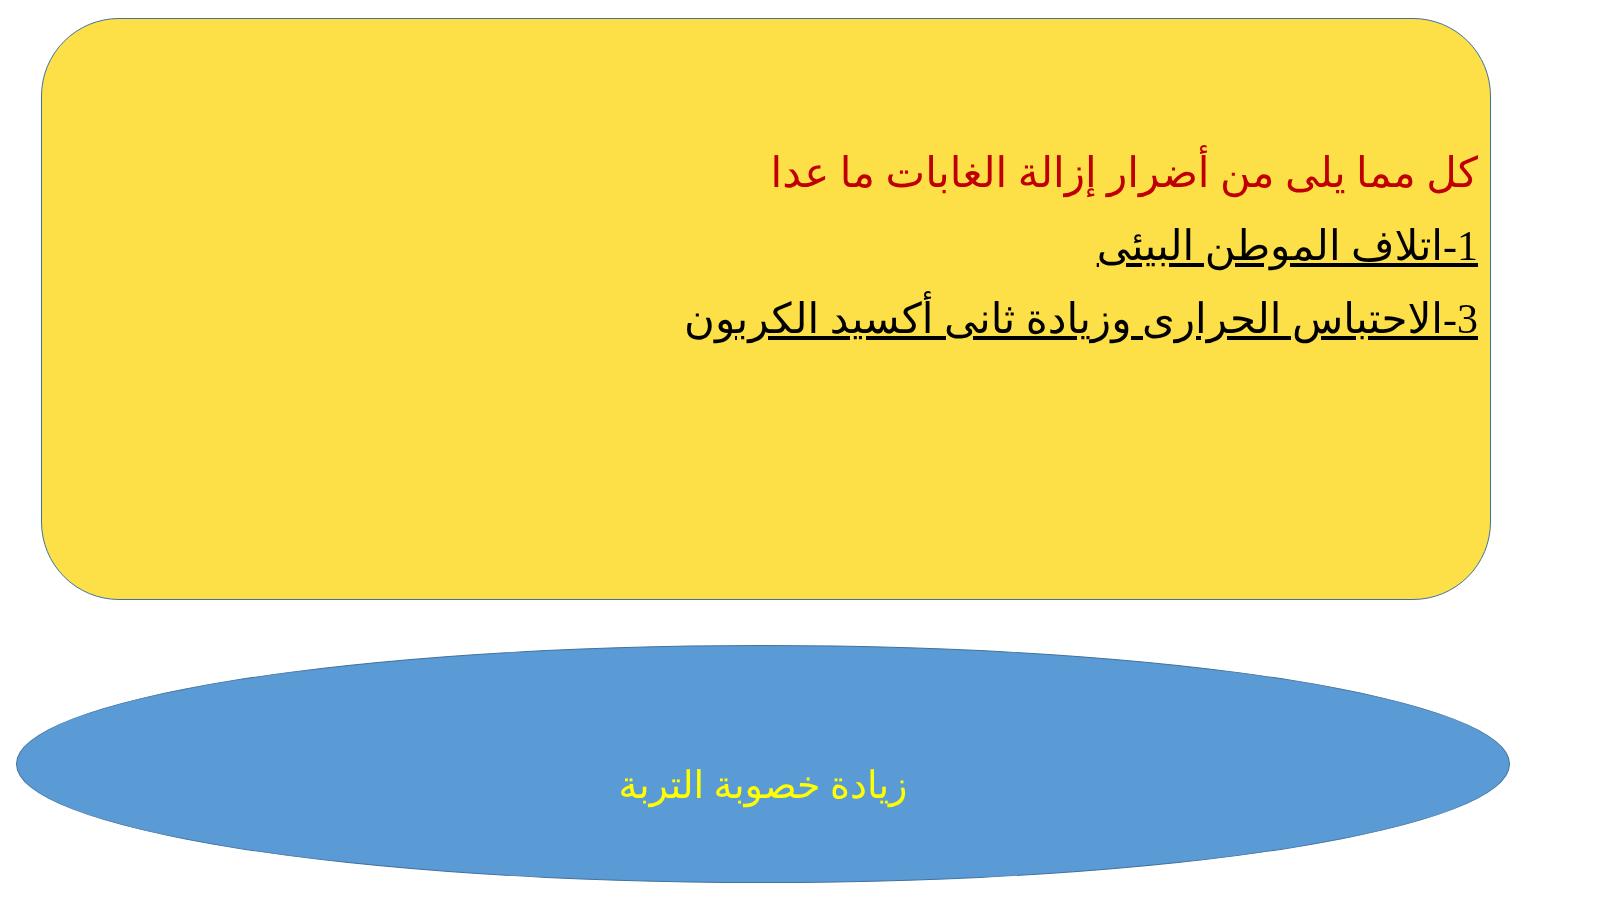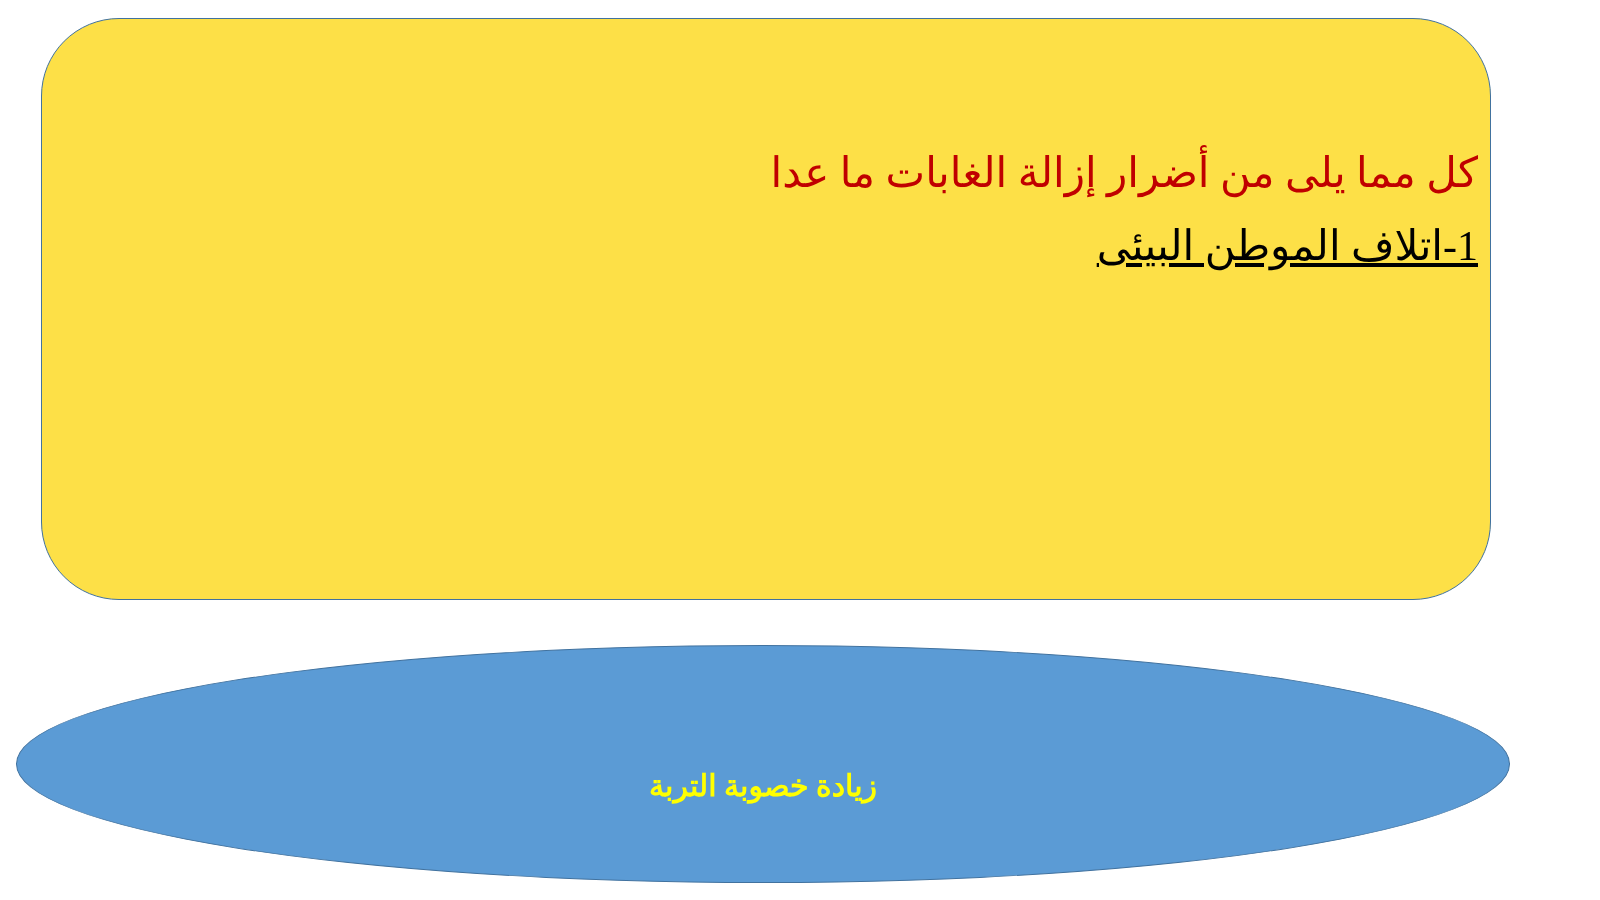--- a/index.html
+++ b/index.html
@@ -66,36 +66,36 @@
     border-radius: 50%;
     display: flex;
     align-items: center;
     justify-content: center;
   }
   #answer-oval-text {
     direction: rtl;
     text-align: left;
     unicode-bidi: isolate;
     color: #FFFF00;
-    font-size: 30px;
+    font-size: 38px;
     line-height: 1.2;
     white-space: nowrap;
     font-family: "Liberation Serif", "DejaVu Serif", serif;
     transform: translateY(22px);
-    font-weight: bold;
   }
 </style>
 </head>
 <body>
 
 <div id="question-card">
 
   <div class="q-line prompt">كل مما يلى من أضرار إزالة الغابات ما عدا</div>
 
   <div class="q-line option">1-اتلاف الموطن البيئى</div>
 
 
+  <div class="q-line option">3-الاحتباس الحرارى وزيادة ثانى أكسيد الكربون</div>
 
 </div>
 
 <div id="answer-oval">
   <div id="answer-oval-text">زيادة خصوبة التربة</div>
 </div>
 
 </body></html>

